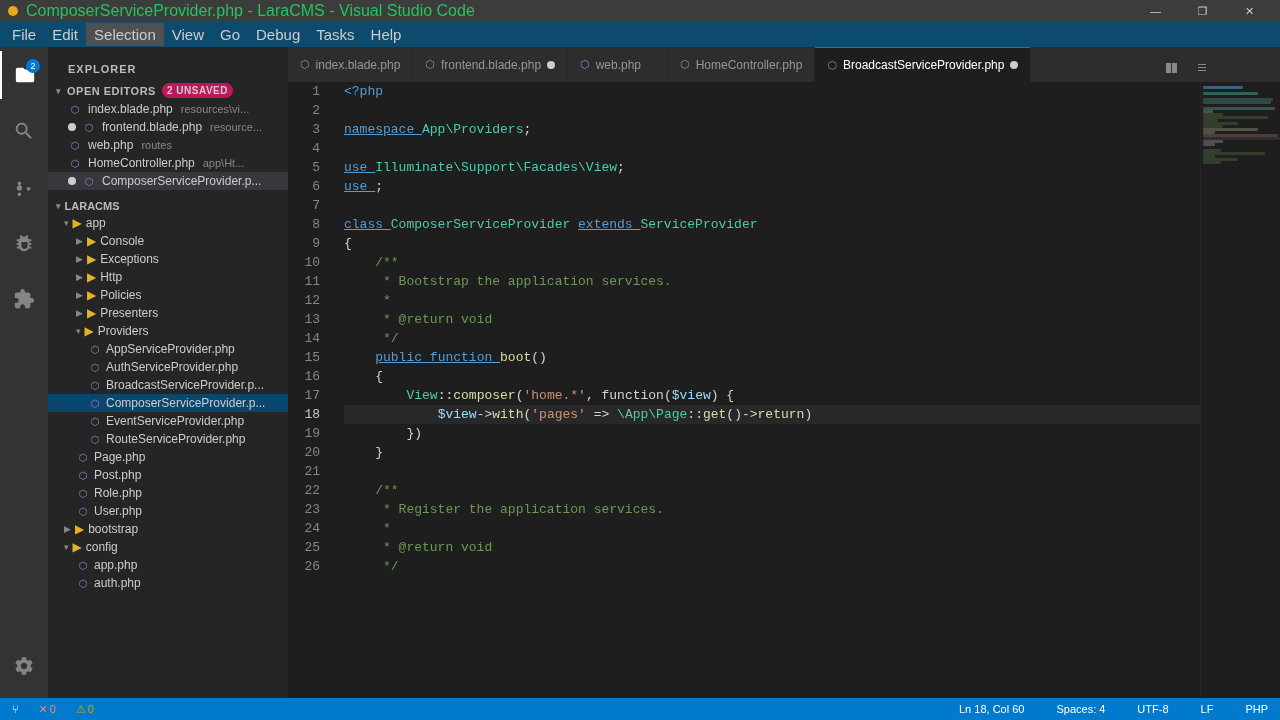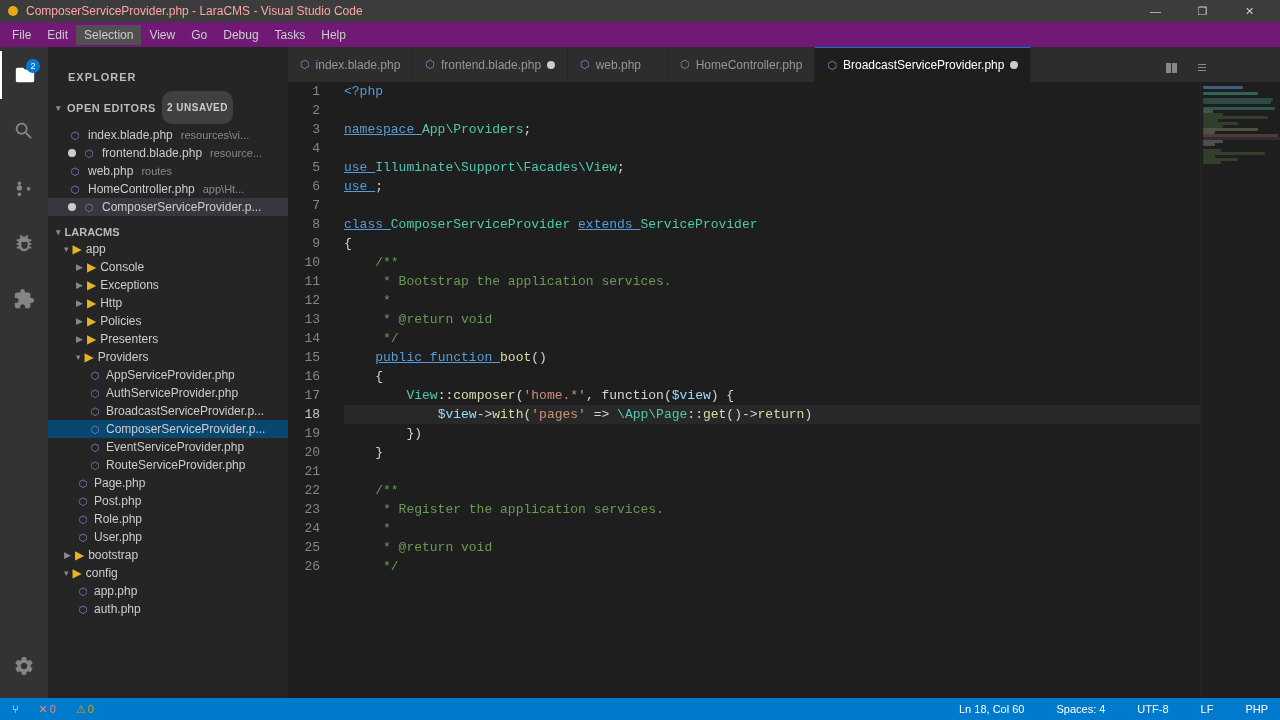--- a/index.html
+++ b/index.html
@@ -41,26 +41,26 @@
     #title-dot {
       width: 10px;
       height: 10px;
       border-radius: 50%;
       background: #e8a917;
     }
 
     
     #menu-bar {
       height: 25px;
-      background: #701a75;
+      background: #0c4a6e;
       display: flex;
       align-items: center;
       padding: 0 4px;
       gap: 0;
-      font-size: 12px;
+      font-size: 15px;
     }
     .menu-item {
       padding: 3px 8px;
       cursor: pointer;
       color: #cccccc;
     }
     .menu-item.active {
       background: #505050;
     }
 
@@ -114,21 +114,21 @@
     }
 
     
     #sidebar {
       width: 240px;
       background: #252526;
       overflow-y: auto;
       overflow-x: hidden;
     }
     .sidebar-header {
-      padding: 24px 12px 4px 20px;
+      padding: 16px 12px 4px 20px;
       font-size: 11px;
       font-weight: 700;
       color: #bbbbbb;
       text-transform: uppercase;
       letter-spacing: 1px;
       display: flex;
       justify-content: space-between;
     }
     .sidebar-section-title {
       padding: 4px 12px 2px 8px;
@@ -144,24 +144,24 @@
       font-size: 11px;
       font-weight: 600;
       color: #bbbbbb;
       text-transform: uppercase;
       letter-spacing: 0.5px;
       display: flex;
       align-items: center;
       gap: 6px;
     }
     .unsaved-badge {
-      background: #404040;
+      background: #be185d;
       color: #cccccc;
       border-radius: 10px;
-      padding: 11px 5px;
+      padding: 2px 5px;
       font-size: 10px;
     }
     .file-item {
       padding: 2px 8px 2px 20px;
       display: flex;
       align-items: center;
       gap: 6px;
       cursor: pointer;
       color: #cccccc;
       font-size: 12px;
@@ -405,21 +405,21 @@
       gap: 2px;
       padding: 0 4px;
       background: #2d2d2d;
     }
   </style>
 </head>
 <body>
 
 <div id="title-bar">
   <span id="title-dot"></span>
-  <span style="font-size:12px; color:#fca5a5;">ComposerServiceProvider.php - LaraCMS - Visual Studio Code</span>
+  <span style="font-size:16px; color:#22c55e;">ComposerServiceProvider.php - LaraCMS - Visual Studio Code</span>
   <div class="window-controls">
     <span>—</span>
     <span>❐</span>
     <span>✕</span>
   </div>
 </div>
 
 <div id="menu-bar">
   <span class="menu-item">File</span>
   <span class="menu-item">Edit</span>

